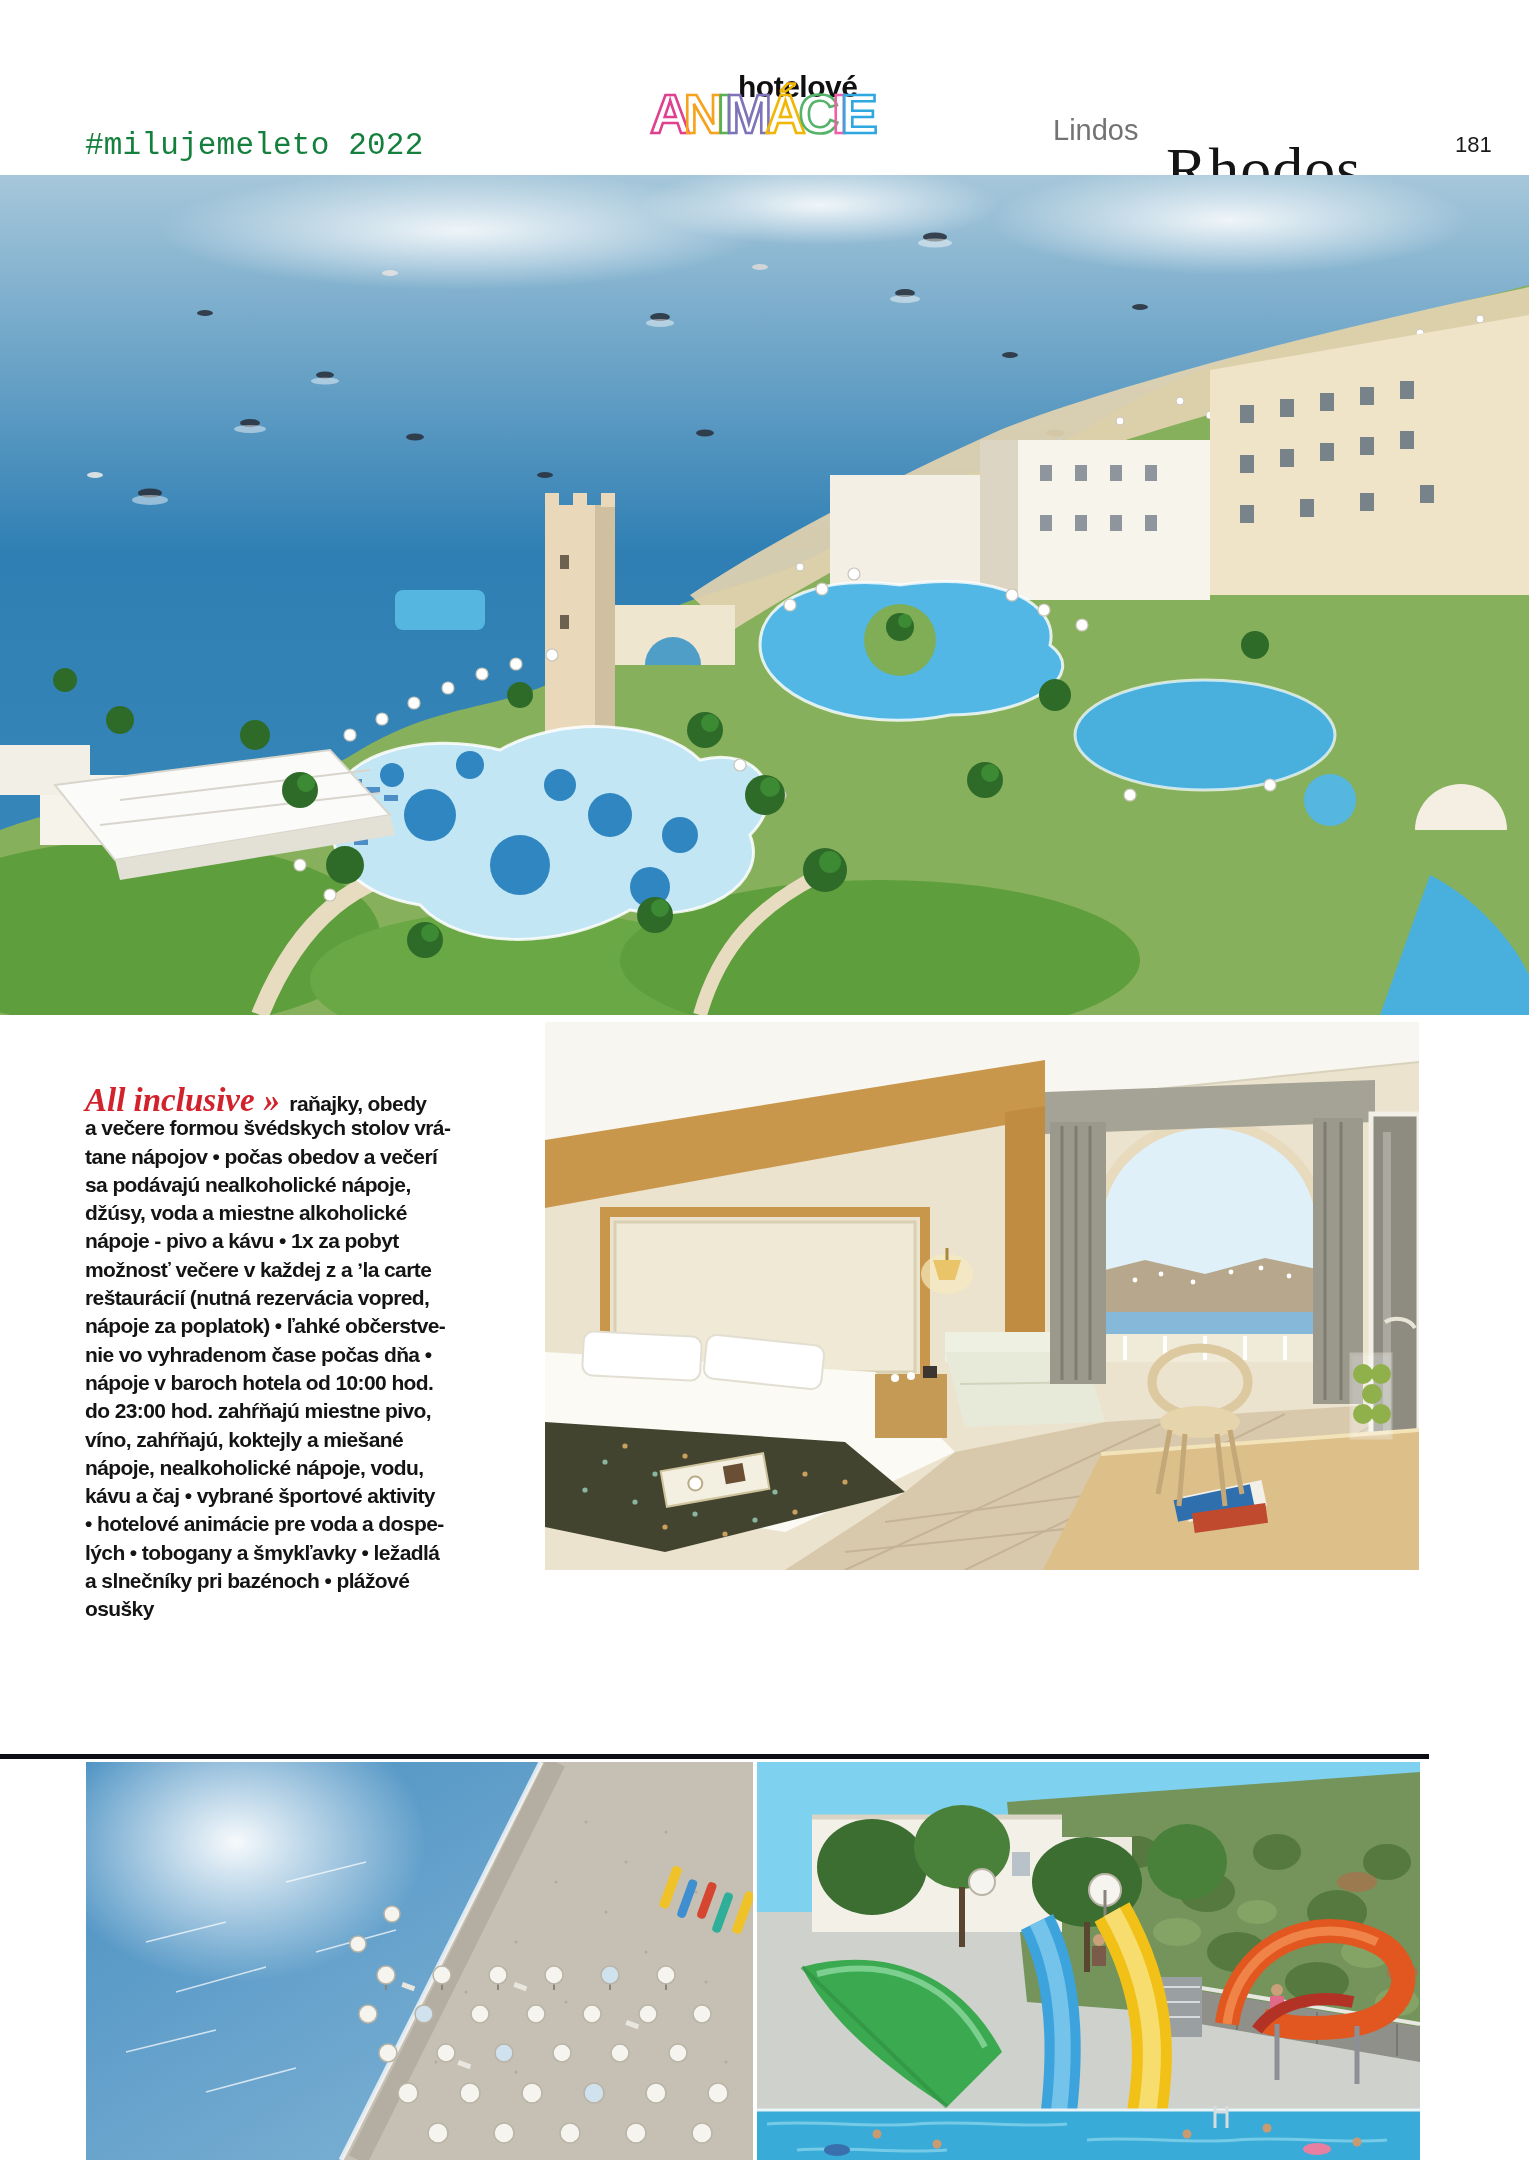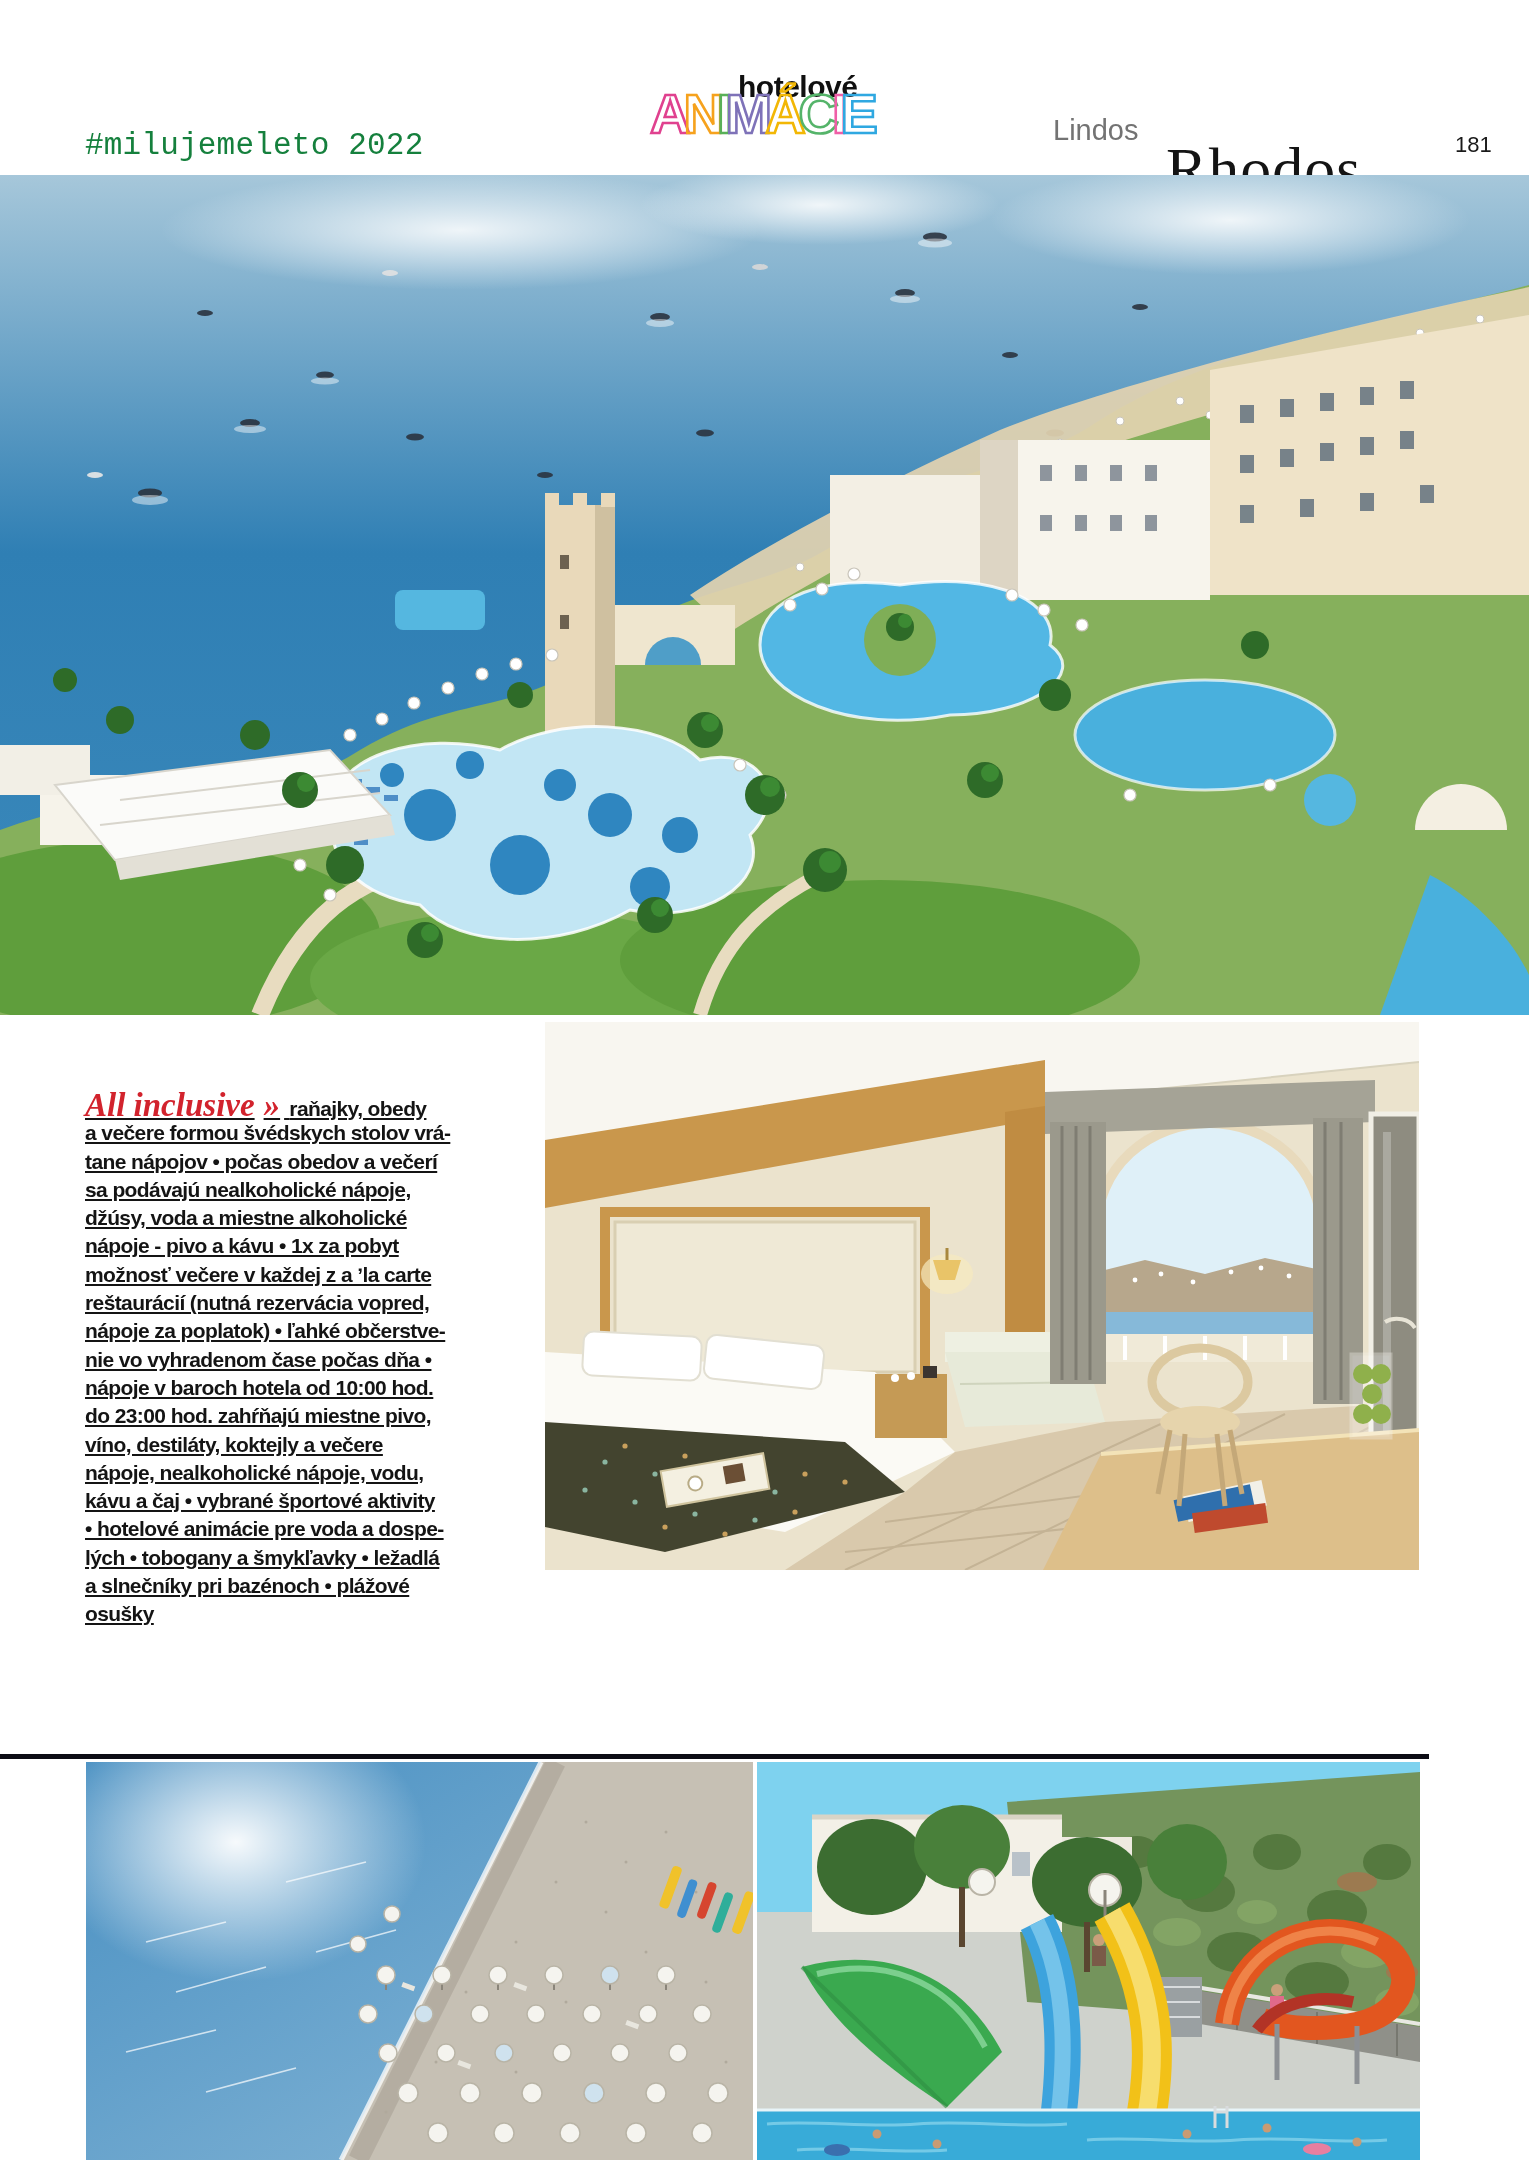--- a/index.html
+++ b/index.html
@@ -36,21 +36,21 @@
   
   .photo { position:absolute; display:block; }
   #hero-photo   { left:0;    top:175px;  width:1529px; height:840px; }
   #room-photo   { left:545px; top:1022px; width:874px;  height:548px; }
   #beach-photo  { left:86px;  top:1762px; width:667px;  height:398px; }
   #slides-photo { left:757px; top:1762px; width:663px;  height:398px; }
   
   .article {
     position:absolute; left:85px; top:1086px; width:470px;
     font-weight:700; font-size:21px; letter-spacing:-0.6px;
-    color:#141414; line-height:38px;text-decoration:underline;
+    color:#141414; line-height:28px;
   }
   .article-line { white-space:nowrap; height:28.3px; }
   .lead {
     font-family:"Liberation Serif", serif; font-style:italic; font-weight:700;
     font-size:33px; color:#d2232d; letter-spacing:0; margin-right:9px;
   }
   .lead-symbol { margin-right:4px; }
   
   .divider { position:absolute; left:0; top:1754px; width:1429px; height:5px; background:#0c0c14; }
 </style>
@@ -425,21 +425,21 @@
       <div class="article-line">tane nápojov • počas obedov a večerí</div>
       <div class="article-line">sa podávajú nealkoholické nápoje,</div>
       <div class="article-line">džúsy, voda a miestne alkoholické</div>
       <div class="article-line">nápoje - pivo a kávu • 1x za pobyt</div>
       <div class="article-line">možnosť večere v každej z a ʼla carte</div>
       <div class="article-line">reštaurácií (nutná rezervácia vopred,</div>
       <div class="article-line">nápoje za poplatok) • ľahké občerstve-</div>
       <div class="article-line">nie vo vyhradenom čase počas dňa •</div>
       <div class="article-line">nápoje v baroch hotela od 10:00 hod.</div>
       <div class="article-line">do 23:00 hod. zahŕňajú miestne pivo,</div>
-      <div class="article-line">víno, destiláty, koktejly a večere</div>
+      <div class="article-line">víno, zahŕňajú, koktejly a miešané</div>
       <div class="article-line">nápoje, nealkoholické nápoje, vodu,</div>
       <div class="article-line">kávu a čaj • vybrané športové aktivity</div>
       <div class="article-line"> • hotelové animácie pre voda a dospe-</div>
       <div class="article-line">lých • tobogany a šmykľavky • ležadlá</div>
       <div class="article-line">a slnečníky pri bazénoch • plážové</div>
       <div class="article-line">osušky</div>
     </div>
 
   <div class="divider"></div>
 

